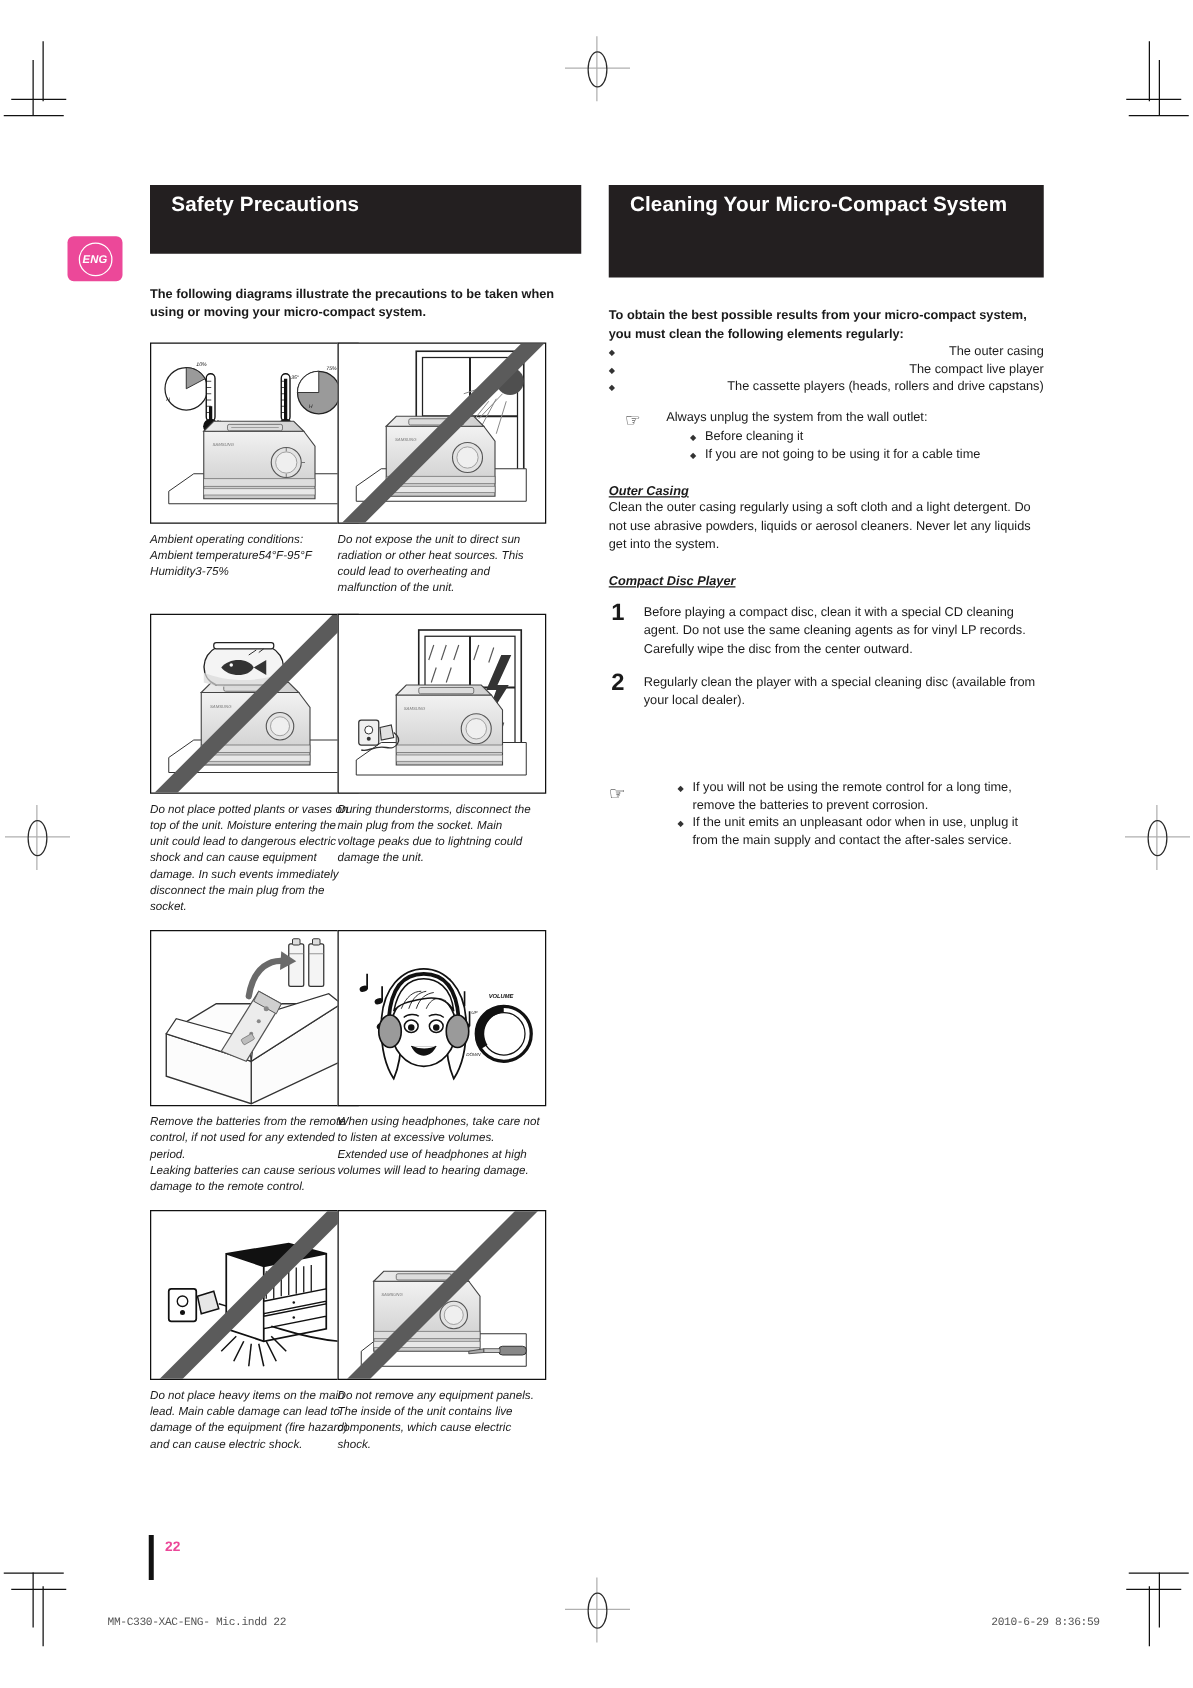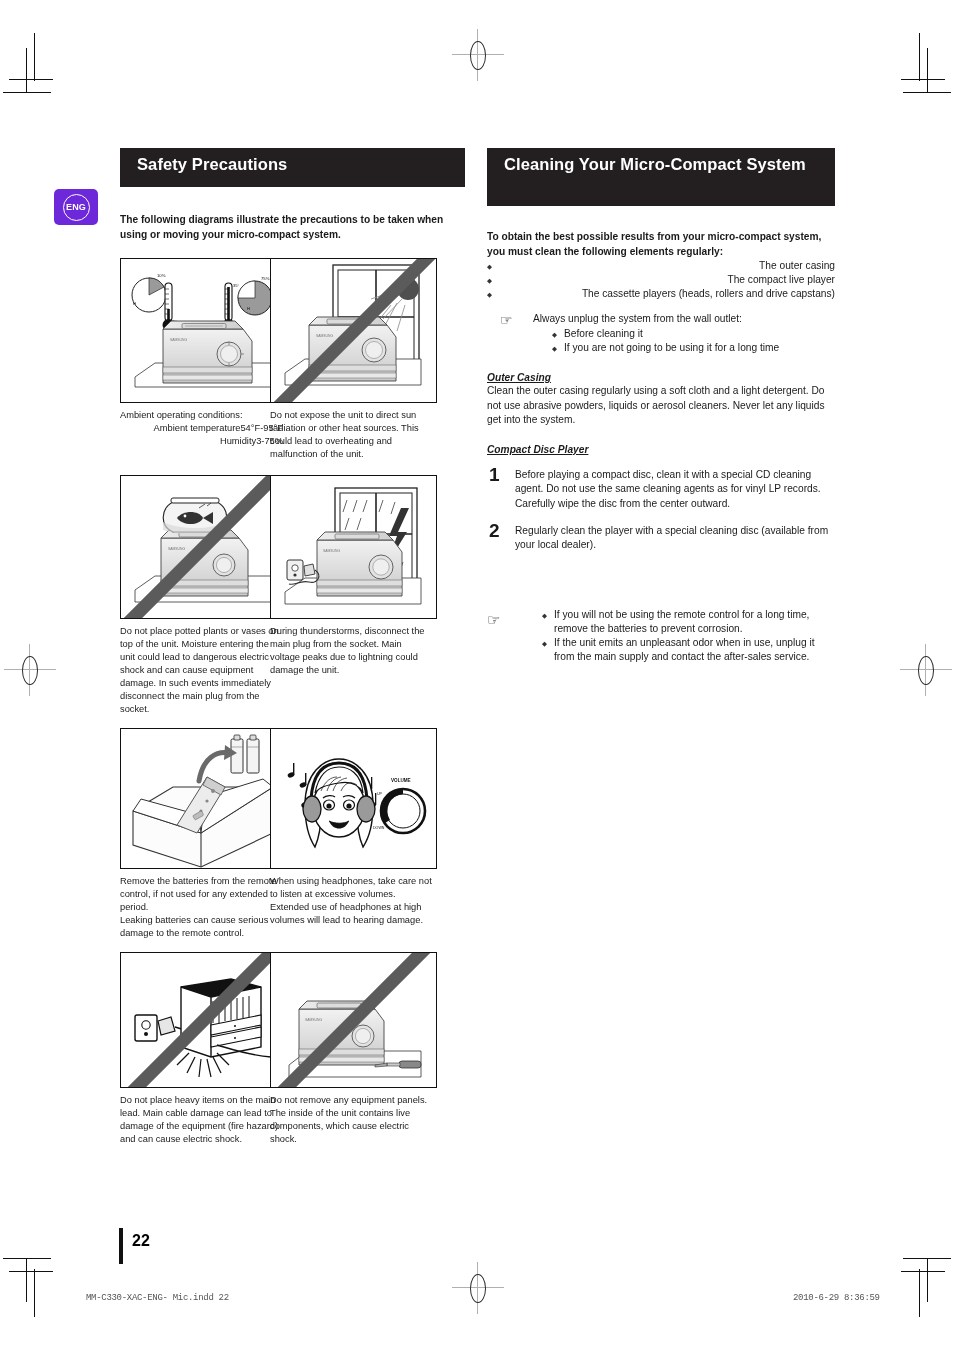--- a/index.html
+++ b/index.html
@@ -34,23 +34,23 @@
   
   .page {
     position: absolute;
     left: 0; top: 0; right: 0; bottom: 0;
   }
 
   .eng-badge {
     position: absolute;
     left: 54px; top: 189px;
     width: 44px; height: 36px;
-    background: #6d28d9;
+    background: #ec4899;
     border-radius: 5px 5px 5px 5px;
-    display: flex; align-items: center; justify-content: center;
+    display: flex; align-items: center; justify-content: center; font-style: italic;
   }
   .eng-badge .ring {
     width: 25px; height: 25px;
     border: 1.6px solid #ffffff;
     border-radius: 50%;
     color: #ffffff;
     font-size: 9px;
     font-weight: bold;
     display: flex; align-items: center; justify-content: center;
     letter-spacing: .2px;
@@ -58,21 +58,21 @@
 
   .col-left  { position: absolute; left: 120px; top: 148px; width: 345px; }
   .col-right { position: absolute; left: 487px; top: 148px; width: 348px; }
 
   .band {
     background: #231f20;
     color: #ffffff;
     font-size: 16.5px;
     font-weight: bold;
     line-height: 19px;
-    padding: 7px 0 8px 17px;
+    padding: 7px 0 24px 17px;
     letter-spacing: .1px;
   }
   .band.left  { height: 24px; }
   .band.right { height: 43px; }
 
   .intro {
     font-size: 10.2px;
     font-weight: bold;
     line-height: 14.5px;
     margin-top: 26px;
@@ -133,35 +133,35 @@
 
   .note-block { position: relative; margin-top: 55px; padding-left: 0; }
   .note-block .hand-icon2 {
     position: absolute; left: 0px; top: 6px;
     font-size: 15px; line-height: 12px; color: #111;
   }
   .note-block ul.diamond { margin-left: 55px; }
 
   
   .fig-row { display: flex; gap: 11px; }
-  .fig { width: 139px; }
+  .fig { width: 139px; font-style: italic; }
   .fig-box {
     width: 165px;
     border: 1px solid #111;
     background: #fff;
     position: relative;
     overflow: hidden;
   }
   .cap {
     font-size: 9.3px;
     line-height: 13px;
     margin-top: 6px;
     width: 163px;
   }
-  .cap .tabrow { display: flex; justify-content: flex-end; }
+  .cap .tabrow { display: flex; justify-content: flex-start; }
 
   .slash {
     position: absolute;
     background: #5b5b5b;
     width: 13px;
     height: 260px;
     left: 50%;
     top: 50%;
     transform-origin: center center;
   }
@@ -174,23 +174,23 @@
     font-size: 9px;
     color: #555;
     letter-spacing: -.3px;
   }
   .footer-left  { left: 86px;  top: 1293px; }
   .footer-right { left: 793px; top: 1293px; }
 
   .pagenum {
     position: absolute;
     left: 132px; top: 1232px;
-    font-size: 16px;
+    font-size: 11px;
     font-weight: bold;
-    color: #000000;
+    color: #ec4899;
   }
   .pagebar {
     position: absolute;
     left: 119px; top: 1228px;
     width: 4px; height: 36px;
     background: #111;
   }
 </style>
 </head>
 <body>
@@ -605,21 +605,21 @@
       <li>The outer casing</li>
       <li>The compact live player</li>
       <li>The cassette players (heads, rollers and drive capstans)</li>
     </ul>
 
     <div class="hand-row">
       <div class="hand-icon">☞</div>
       <div class="hand-text">Always unplug the system from the wall outlet:</div>
       <ul class="diamond" style="margin-left:52px; margin-top:1px;">
         <li>Before cleaning it</li>
-        <li>If you are not going to be using it for a long time</li>
+        <li>If you are not going to be using it for a cable time</li>
       </ul>
     </div>
 
     <div class="sub-head">Outer Casing</div>
     <div class="para">Clean the outer casing regularly using a soft cloth and a light detergent. Do not use abrasive powders, liquids or aerosol cleaners. Never let any liquids get into the system.</div>
 
     <div class="sub-head">Compact Disc Player</div>
 
     <div class="step">
       <div class="num">1</div>

